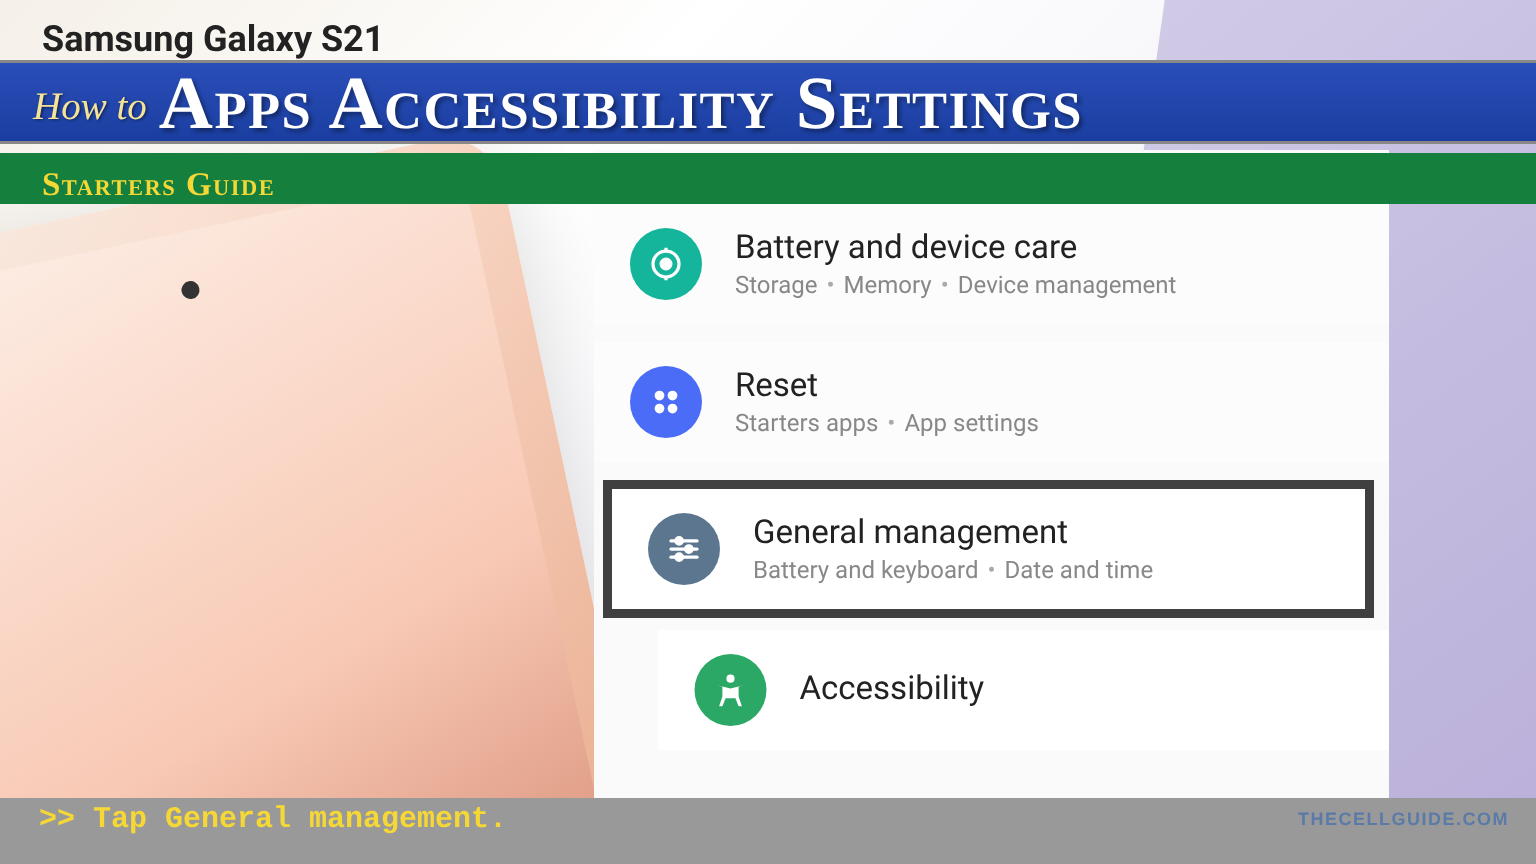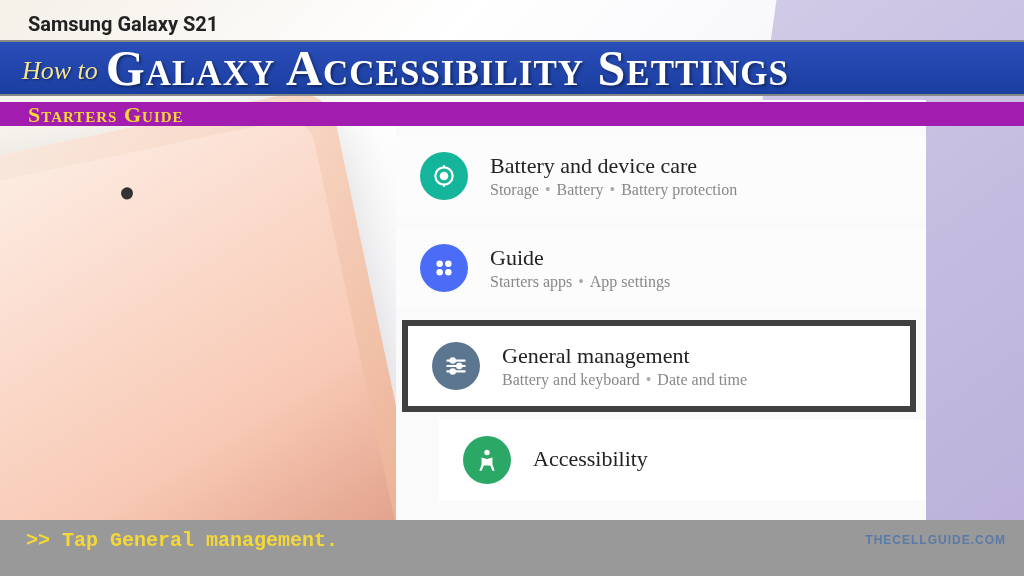--- a/index.html
+++ b/index.html
@@ -65,21 +65,21 @@
       height: 140px;
       background: rgba(200,190,230,0.6);
       border-radius: 30px;
     }
     
     
     .device-name {
       position: absolute;
       top: 12px;
       left: 28px;
-      font-size: 20px;
+      font-size: 24px;
       font-weight: 700;
       color: #222;
       z-index: 10;
     }
     
     .title-bar {
       position: absolute;
       top: 40px;
       left: 0;
       right: 0;
@@ -111,24 +111,24 @@
       color: #fff;
       text-shadow: 2px 2px 3px rgba(0,0,0,0.4);
       align-self: center;
     }
     
     .subtitle-bar {
       position: absolute;
       top: 102px;
       left: 0;
       right: 0;
-      height: 24px;
-      background: #a21caf;
-      display: flex;
-      align-items: flex-start;
+      height: 34px;
+      background: #15803d;
+      display: flex;
+      align-items: flex-end;
       padding-left: 28px;
       z-index: 10;
     }
     .subtitle {
       font-family: "Trajan Pro", "Times New Roman", serif;
       font-variant: small-caps;
       font-size: 22px;
       font-weight: 700;
       color: #f5d836;
       letter-spacing: 1px;
@@ -167,21 +167,21 @@
       display: flex;
       align-items: center;
       justify-content: center;
       flex-shrink: 0;
     }
     .icon-teal { background: #15b59b; }
     .icon-blue { background: #4a6cf7; }
     .icon-slate { background: #5d7690; }
     .icon-green { background: #2ba866; }
     
-    .settings-text { flex: 1; font-family: Liberation Serif, serif; }
+    .settings-text { flex: 1; }
     .settings-title {
       font-size: 22px;
       color: #222;
       font-weight: 400;
       margin-bottom: 2px;
     }
     .settings-sub {
       font-size: 16px;
       color: #888;
     }
@@ -194,21 +194,21 @@
       border: 6px solid #404040;
       margin: 4px 10px 4px 6px;
     }
     
     
     .instruction-bar {
       position: absolute;
       bottom: 0;
       left: 0;
       right: 0;
-      height: 56px;
+      height: 44px;
       background: #999;
       display: flex;
       align-items: center;
       justify-content: space-between;
       padding: 0 18px 16px 26px;
       z-index: 20;
     }
     .instruction-text {
       font-family: "Courier New", monospace;
       font-size: 20px;
@@ -231,56 +231,56 @@
 
 <div class="bg-phone-left">
   <div class="camera-dot"></div>
 </div>
 <div class="bg-phone-right"></div>
 
 <div class="device-name">Samsung Galaxy S21</div>
 
 <div class="title-bar">
   <span class="howto-label">How to</span>
-  <span class="main-title">Galaxy Accessibility Settings</span>
+  <span class="main-title">Apps Accessibility Settings</span>
 </div>
 
 <div class="subtitle-bar">
   <span class="subtitle">Starters Guide</span>
 </div>
 
 <div class="settings-panel">
 
   <div class="settings-item gap-below">
     <div class="settings-icon icon-teal">
       <svg class="glyph" viewBox="0 0 24 24" fill="none" stroke="#fff" stroke-width="2">
         <circle cx="12" cy="12" r="8"></circle>
           <circle cx="12" cy="12" r="3" fill="#fff"></circle>
         <path d="M12 2v2M12 20v2"></path>
       </svg>
     </div>
     <div class="settings-text">
       <div class="settings-title">Battery and device care</div>
       <div class="settings-sub">
-        <span>Storage</span><span class="dot">•</span><span>Battery</span><span class="dot">•</span><span>Battery protection</span>
+        <span>Storage</span><span class="dot">•</span><span>Memory</span><span class="dot">•</span><span>Device management</span>
       </div>
     </div>
   </div>
 
   <div class="settings-item gap-below">
     <div class="settings-icon icon-blue">
       <svg class="glyph" viewBox="0 0 24 24" fill="#fff">
         <circle cx="8" cy="8" r="3"></circle>
           <circle cx="16" cy="8" r="3"></circle>
         <circle cx="8" cy="16" r="3"></circle>
           <circle cx="16" cy="16" r="3"></circle>
       </svg>
     </div>
     <div class="settings-text">
-      <div class="settings-title">Guide</div>
+      <div class="settings-title">Reset</div>
       <div class="settings-sub">
         <span>Starters apps</span><span class="dot">•</span><span>App settings</span>
       </div>
     </div>
   </div>
 
   <div class="highlight-box">
     <div class="settings-item in-group">
       <div class="settings-icon icon-slate">
         <svg class="glyph" viewBox="0 0 24 24" fill="none" stroke="#fff" stroke-width="2" stroke-linecap="round">

